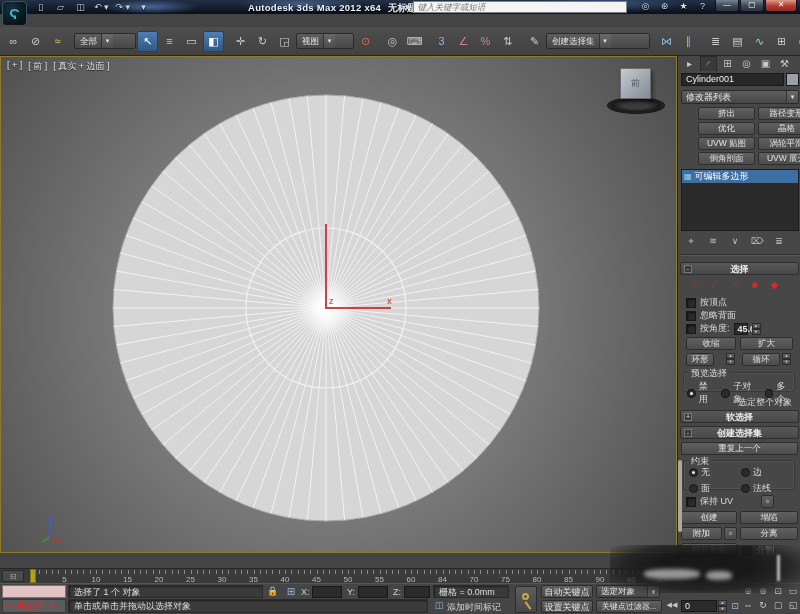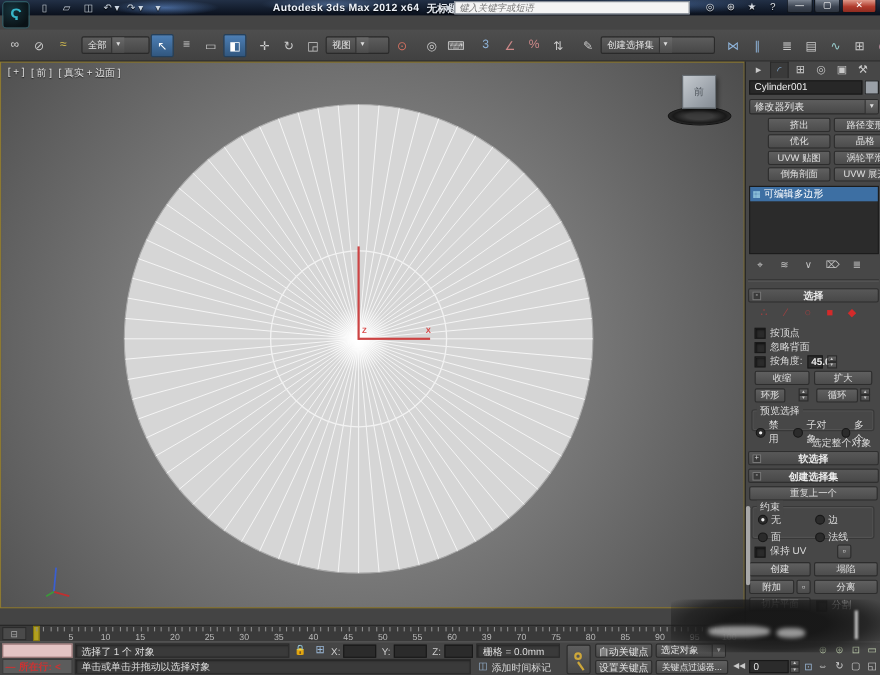--- a/index.html
+++ b/index.html
@@ -587,21 +587,21 @@
       <div class="tick-label" style="left: 127.5px;">15</div>
       <div class="tick-label" style="left: 159px;">20</div>
       <div class="tick-label" style="left: 190.5px;">25</div>
       <div class="tick-label" style="left: 222px;">30</div>
       <div class="tick-label" style="left: 253.5px;">35</div>
       <div class="tick-label" style="left: 285px;">40</div>
       <div class="tick-label" style="left: 316.5px;">45</div>
       <div class="tick-label" style="left: 348px;">50</div>
       <div class="tick-label" style="left: 379.5px;">55</div>
       <div class="tick-label" style="left: 411px;">60</div>
-      <div class="tick-label" style="left: 442.5px;">39</div>
+      <div class="tick-label" style="left: 442.5px;">84</div>
       <div class="tick-label" style="left: 474px;">70</div>
       <div class="tick-label" style="left: 505.5px;">75</div>
       <div class="tick-label" style="left: 537px;">80</div>
       <div class="tick-label" style="left: 568.5px;">85</div>
       <div class="tick-label" style="left: 600px;">90</div>
       <div class="tick-label" style="left: 631.5px;">95</div>
       <div class="tick-label" style="left: 663px;">100</div>
     </div>
 
   <div class="statusbar">

